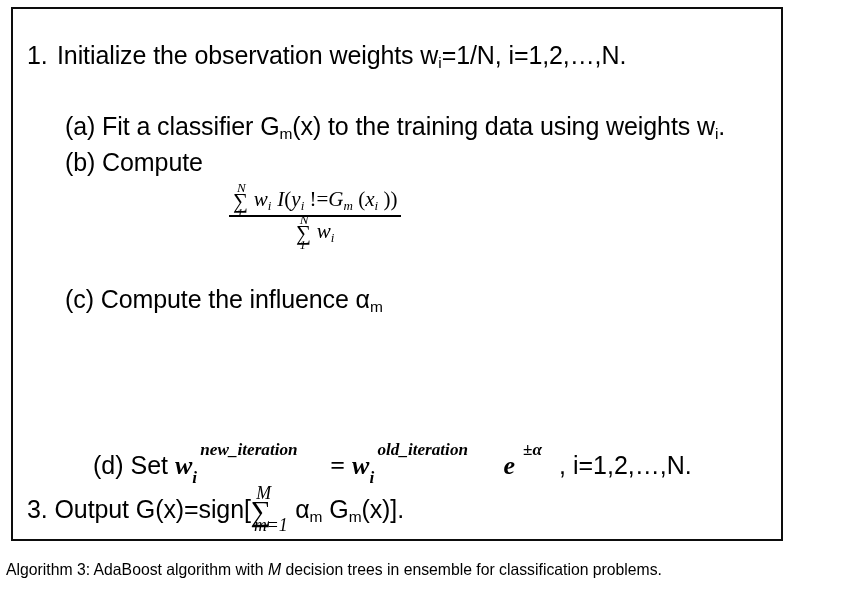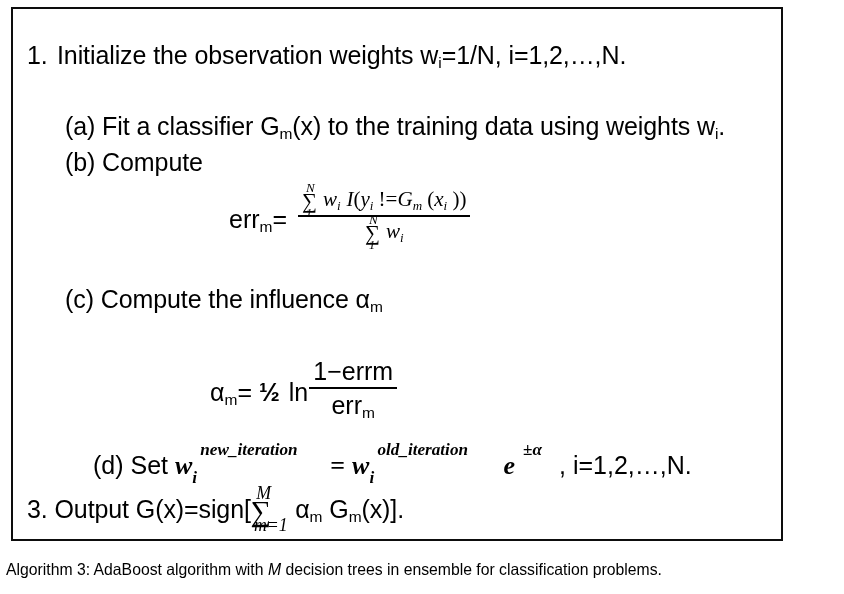--- a/index.html
+++ b/index.html
@@ -201,40 +201,31 @@
 
   <div class="line" style="left:52px; top:141px;">
     <span>(b) Compute</span>
   </div>
 
   <div class="line" style="left:52px; top:105px;">
     <span>(a) Fit a classifier G</span><sub>m</sub><span>(x) to the training data using weights w</span><sub>i</sub><span>.</span>
   </div>
 
   <div id="err-formula">
-    <span class="lhs"><span>err</span><sub>m</sub><span>=</span></span>
 
     <span class="frac">
       <span class="numer"><span class="sumlim"><span class="sig">∑</span><span class="top">N</span><span class="bot">1</span></span>&nbsp;<span class="math">w</span><sub class="math">i</sub> <span class="math">I</span><span class="math-up">(</span><span class="math">y</span><sub class="math">i</sub><span class="math-up"> !=</span><span class="math">G</span><sub class="math">m</sub><span class="math-up"> (</span><span class="math">x</span><sub class="math">i</sub><span class="math-up"> ))</span></span>
       <span class="denom"><span class="sumlim"><span class="sig">∑</span><span class="top">N</span><span class="bot">1</span></span>&nbsp;<span class="math">w</span><sub class="math">i</sub></span>
     </span>
   </div>
 
   <div class="line" style="left:52px; top:278px;">
     <span>(c) Compute the influence </span><span>α</span><sub>m</sub>
   </div>
 
-  <div id="alpha-formula">
-    <span class="lhs"><span>α</span><sub>m</sub><span>=</span>&nbsp;<b>½</b></span>
-    <span class="ln">ln</span>
-    <span class="frac">
-      <span class="numer">1−errm</span>
-      <span class="denom"><span>err</span><sub>m</sub></span>
-    </span>
-  </div>
 
   <div id="line-d">
     <span>(d) Set </span><span class="wvar"><span>w</span><span class="wsup">new_iteration</span><span class="wsub">i</span></span><span style="display:inline-block;width:138px;"></span><span class="math-up" style="font-weight:bold;font-size:26px;">=</span>&nbsp;<span class="wvar"><span>w</span><span class="wsup">old_iteration</span><span class="wsub">i</span></span><span style="display:inline-block;width:134px;"></span><span class="wvar"><span>e</span><span class="wsup">±α</span></span><span style="display:inline-block;width:44px;"></span><span style="font-size:25px;">, i=1,2,…,N.</span>
   </div>
 
   <div class="line" style="left:14px; top:488px;">
     <span>3.</span>&nbsp;<span>Output G(x)=sign[</span><span class="sumlim" style="font-size:1.15em;"><span class="sig">∑</span><span class="top">M</span><span class="bot" style="left:0.18em;">m=1</span></span><span style="display:inline-block;width:24px;"></span><span>α</span><sub>m</sub> <span>G</span><sub>m</sub><span>(x)].</span>
   </div>
 
 </div>

